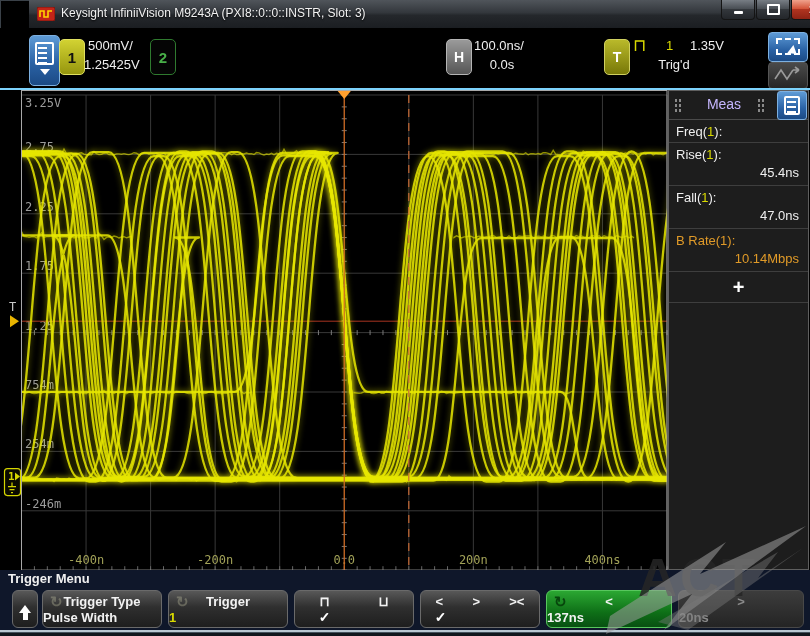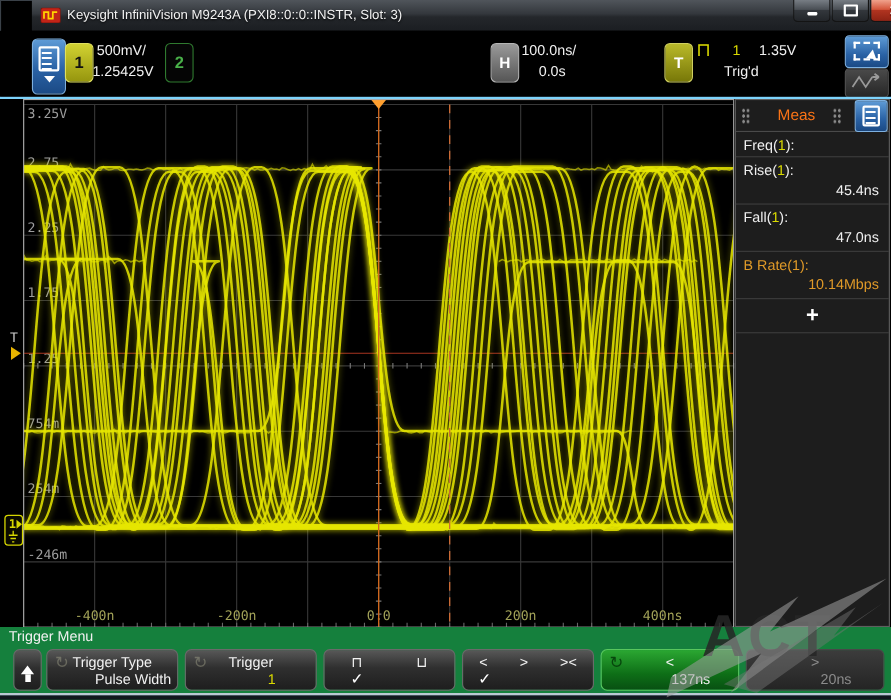--- a/index.html
+++ b/index.html
@@ -49,40 +49,40 @@
   
   .content{position:absolute;left:0;top:88px;width:810px;height:482px;background:#000;border-top:2px solid #7dd3fc;}
   .wave-wrap{position:absolute;left:0;top:0;width:668px;height:482px;}
   
   .meas-panel{position:absolute;left:668px;top:0;width:141px;height:480px;
     background:#1d1d1d;border:1px solid #5f5f5f;box-sizing:border-box;}
   .meas-header{position:relative;height:28px;border-bottom:1px solid #4a4a4a;}
   .grip{position:absolute;top:7px;width:8px;height:15px;
     background-image:radial-gradient(#8a8a8a 1px,transparent 1.4px);background-size:4px 5px;}
   .grip.left{left:5px;} .grip.right{left:88px;}
-  .meas-title{position:absolute;left:30px;top:5px;width:50px;text-align:center;font-size:14px;color:#f97316;}
+  .meas-title{position:absolute;left:30px;top:5px;width:50px;text-align:center;font-size:14px;color:#c4b5fd;}
   .panel-menu-btn{position:absolute;right:1px;top:0;width:28px;height:27px;border-radius:3px;
     border:1px solid #7db0e0;background:linear-gradient(180deg,#5e9bd6,#2a62a5 60%,#1b4a85);
     display:flex;align-items:center;justify-content:center;}
   .panel-menu-btn .doc-icon{width:12px;height:15px;border-width:2px;}
   .meas-row{padding:4px 7px 3px 7px;border-bottom:1px solid #3e3e3e;}
   .meas-label{font-size:13px;color:#efefef;}
   .meas-label .ch{color:#d9d900;}
   .meas-value{font-size:13px;color:#efefef;text-align:right;padding:3px 2px 2px 0;}
   .meas-row.accent .meas-label,.meas-row.accent .meas-label .ch,.meas-row.accent .meas-value{color:#e09a28;}
   .meas-add{height:30px;border-bottom:1px solid #3e3e3e;display:flex;align-items:center;justify-content:center;
     color:#fff;font-size:20px;font-weight:bold;}
   
-  .softarea{position:absolute;left:0;top:570px;width:810px;height:66px;background:#15803d;}
+  .softarea{position:absolute;left:0;top:570px;width:810px;height:66px;background:#0f172a;font-weight:bold;}
   .menu-label{position:absolute;left:8px;top:1px;font-size:13px;color:#f0f0f0;}
   .softkey{position:absolute;top:20px;height:38px;border-radius:6px;box-sizing:border-box;
     border:1px solid #6a6a6a;background:linear-gradient(180deg,#585858,#2f2f2f 45%,#1e1e1e);
     font-size:13px;color:#f2f2f2;}
   .softkey .line1{position:absolute;left:0;right:0;top:3px;text-align:center;}
-  .softkey .line2{position:absolute;left:0;right:0;top:19px;text-align:center;padding-left:38px;}
+  .softkey .line2{position:absolute;left:0;right:0;top:19px;text-align:left;}
   .softkey.green{background:linear-gradient(180deg,#2ba732,#0e6f17 60%,#085012);border-color:#58c75e;}
   .softkey.disabled{background:linear-gradient(180deg,#3c3c3c,#242424);border-color:#484848;color:#8b8b8b;}
   .softkey .knob{position:absolute;left:7px;top:2px;font-size:15px;color:rgba(215,215,180,.30);}
   .softkey.green .knob{color:rgba(6,66,12,.95);}
   .opt-row{position:absolute;left:0;right:0;top:3px;display:flex;justify-content:space-around;}
   .checkmark{position:absolute;top:18px;color:#fff;font-size:14px;transform:translateX(-50%);}
   .back-key{display:flex;align-items:center;justify-content:center;flex-direction:column;}
   .arrow-up-head{width:0;height:0;border:6px solid transparent;border-bottom:8px solid #fff;}
   .arrow-up-stem{width:5px;height:7px;background:#fff;}
   .bottom-frame{position:absolute;left:0;top:630px;width:810px;height:6px;

